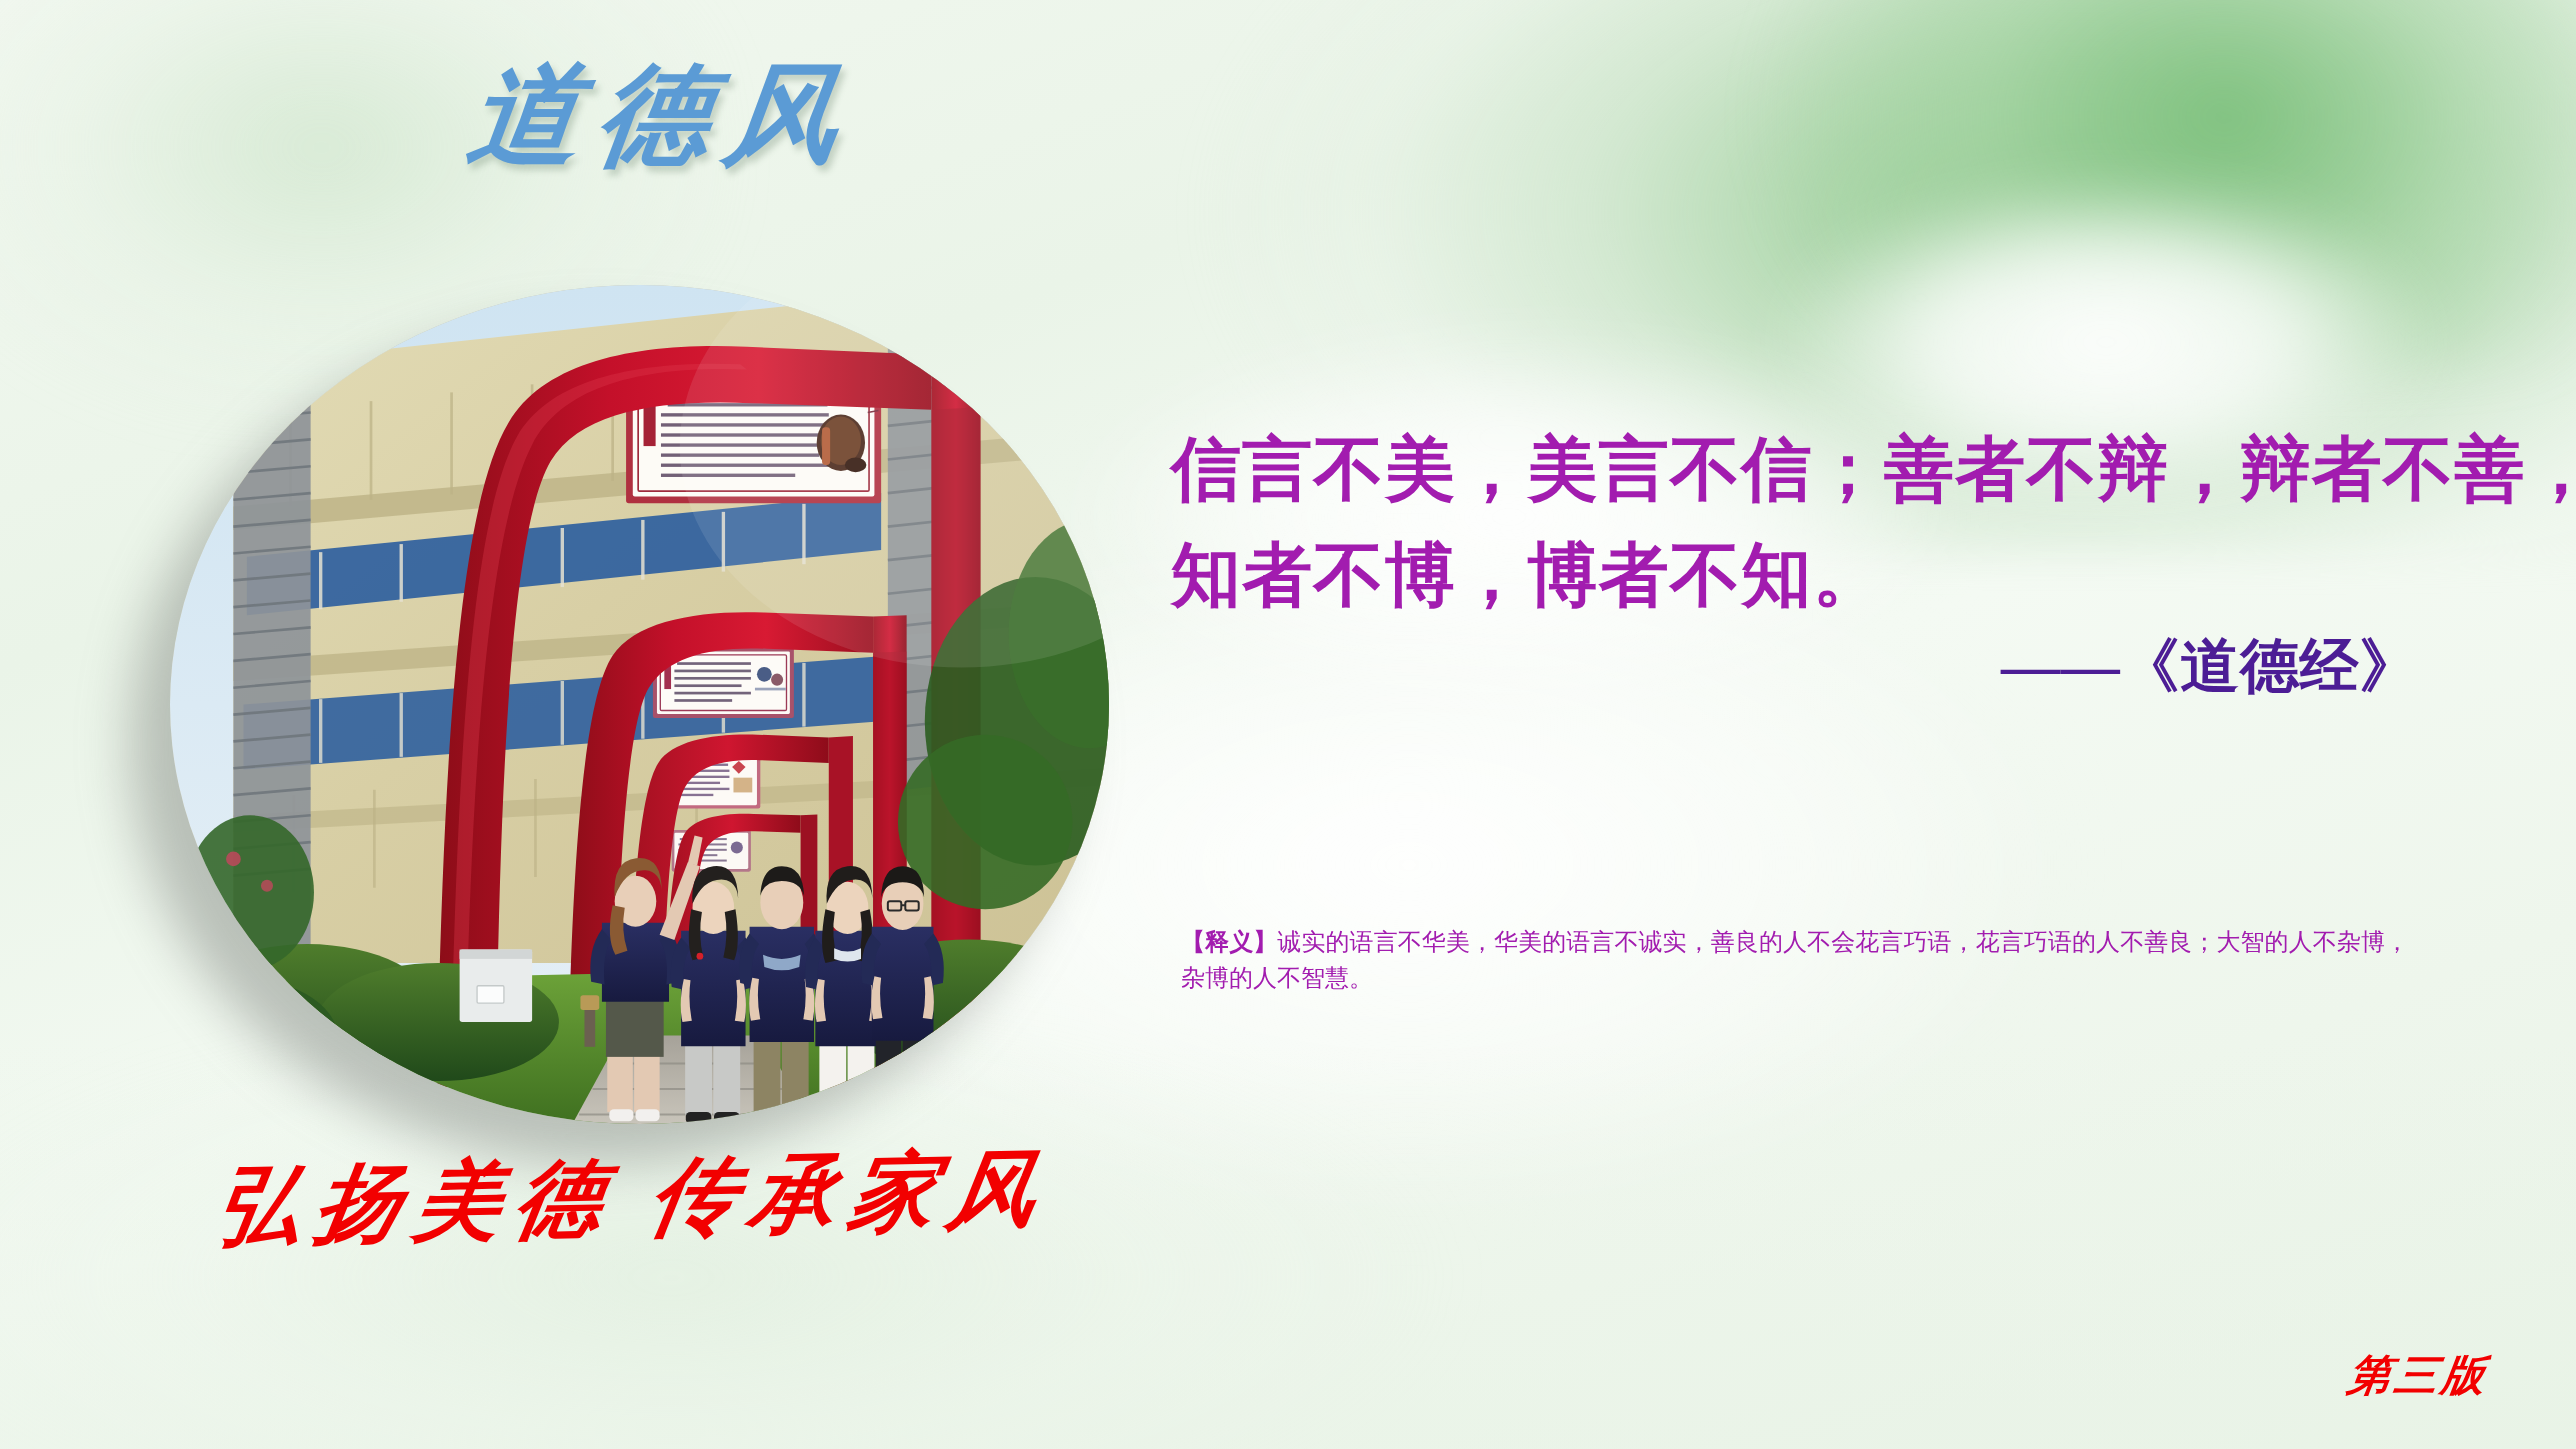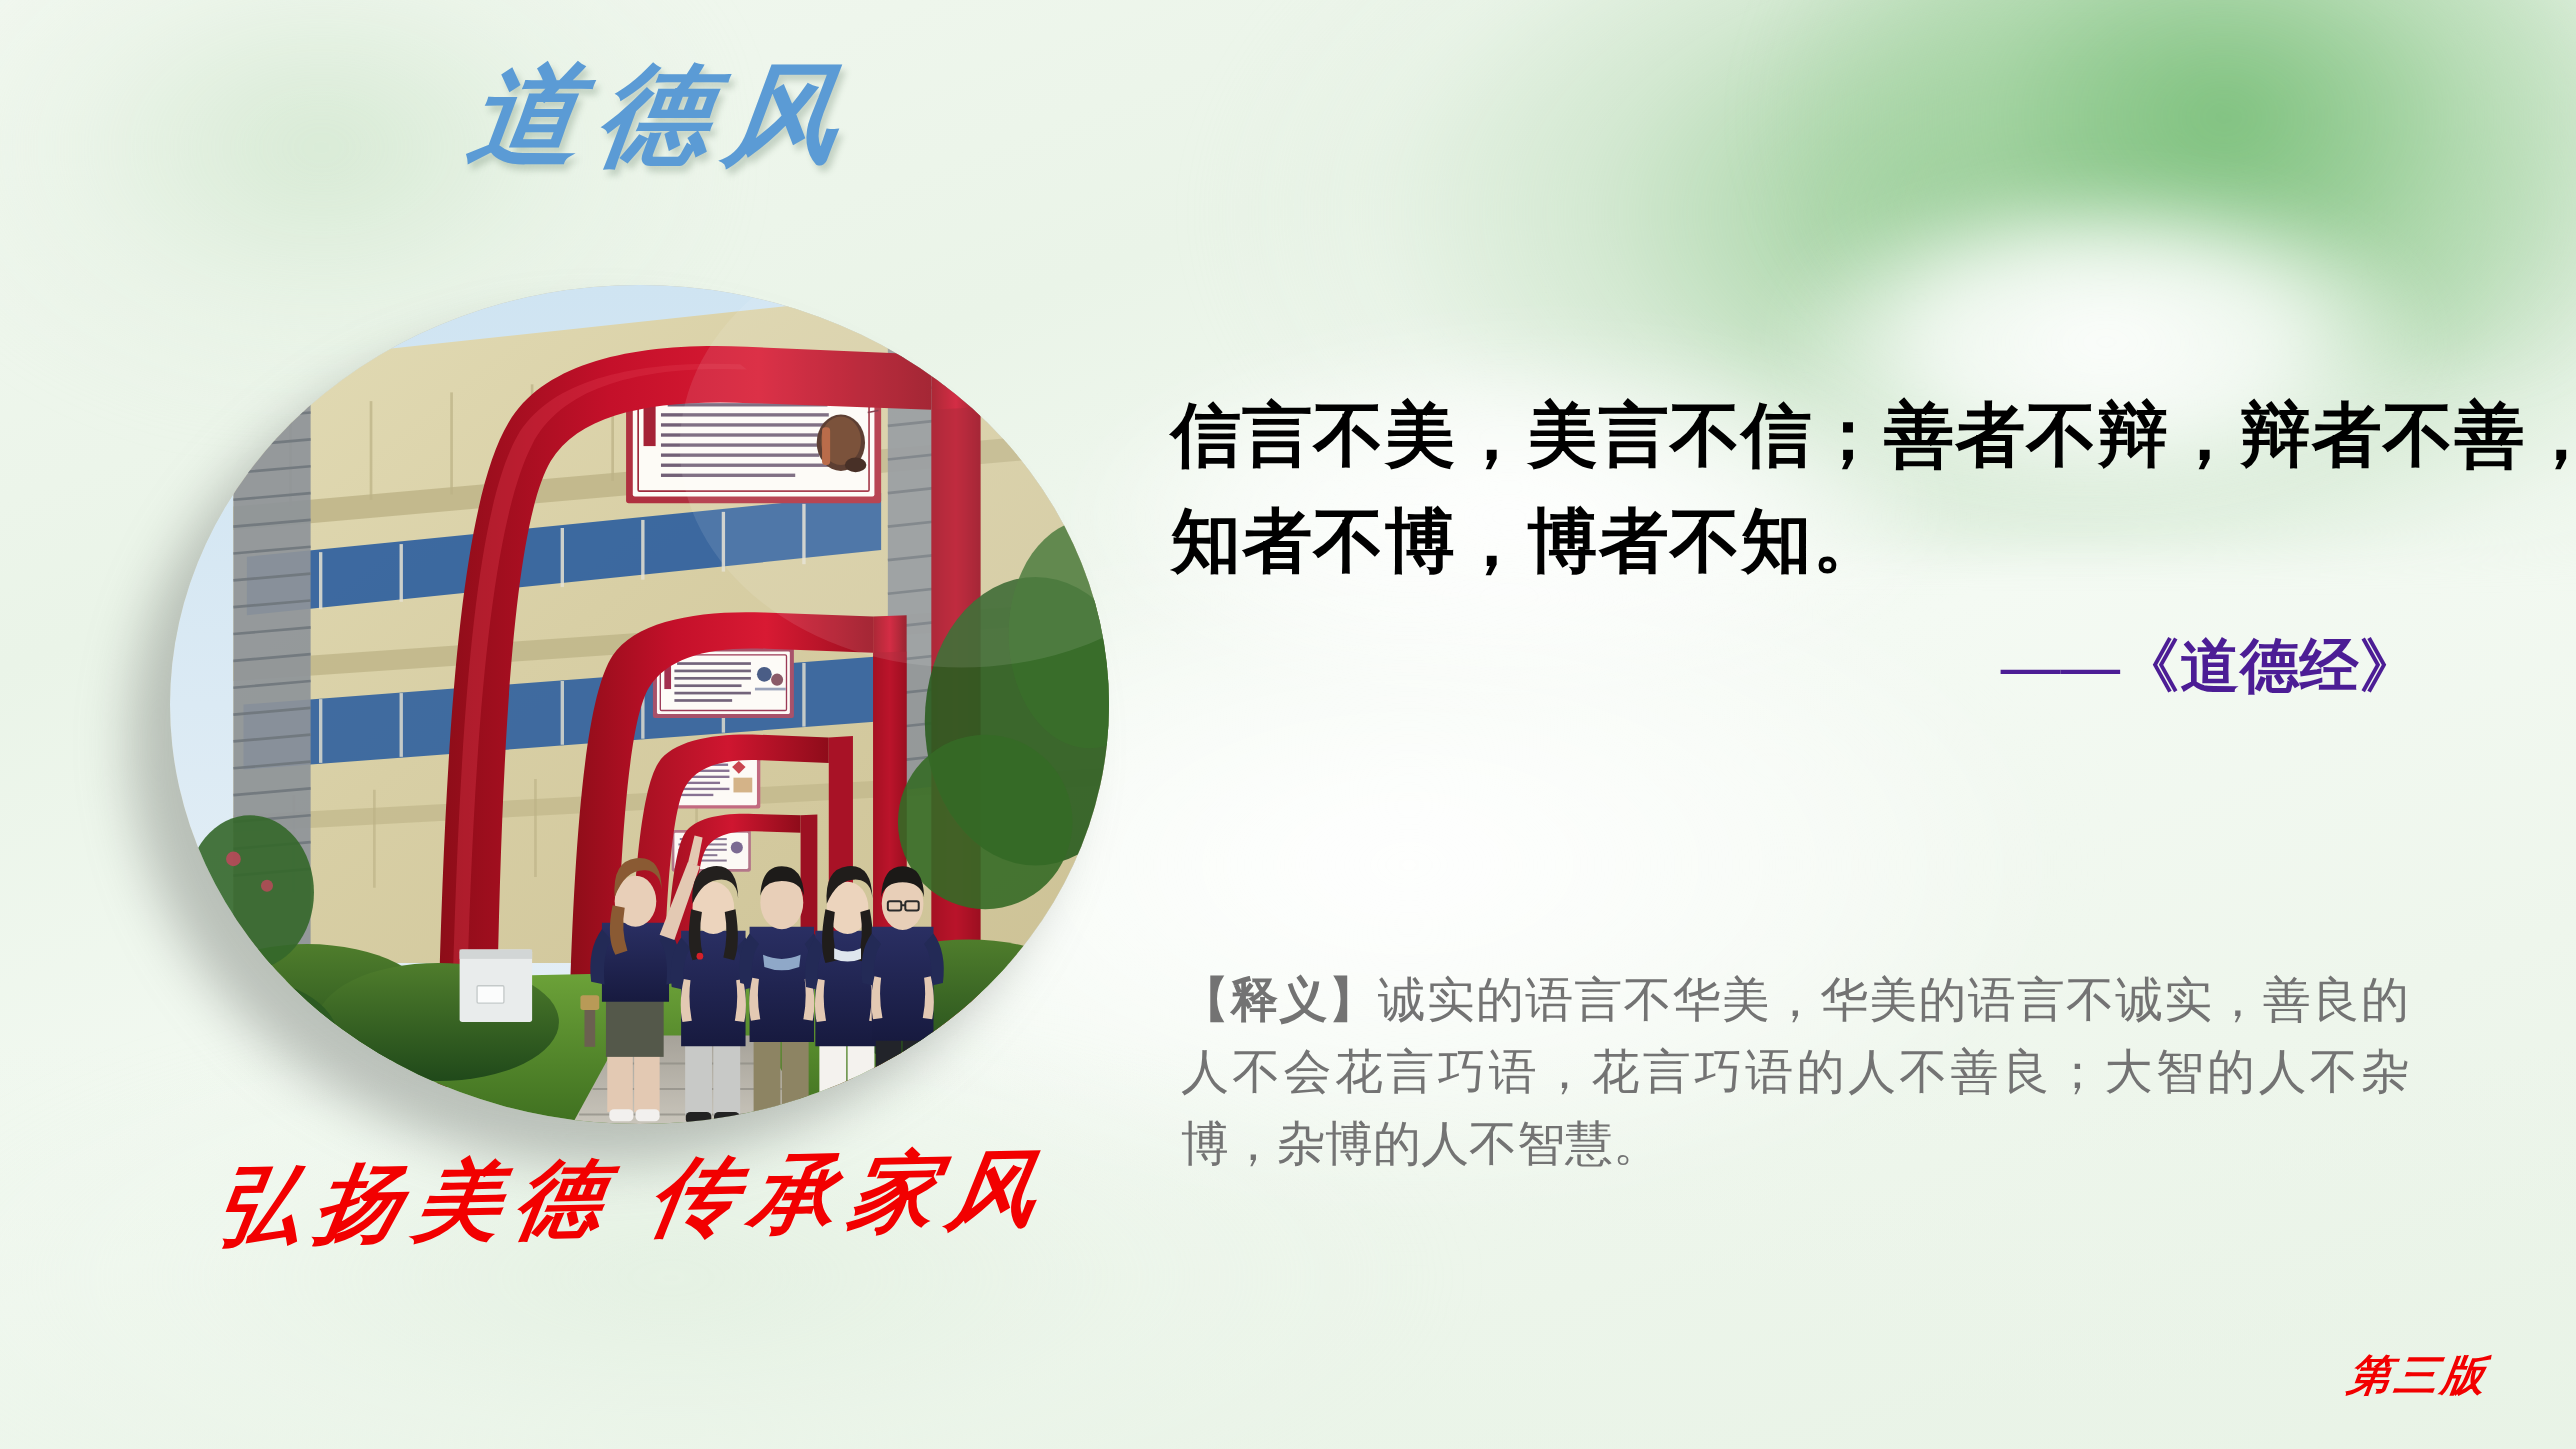--- a/index.html
+++ b/index.html
@@ -96,40 +96,40 @@
   }
   .photo{
     position:absolute;left:0;top:0;width:939px;height:839px;
     border-radius:50%;overflow:hidden;
     background:#c9c3a6;
   }
   .photo svg{display:block;width:939px;height:839px;}
 
   
   .quote{
-    position:absolute;left:1171px;top:383px;width:1275px;
-    font-family:Liberation Serif, serif;
-    font-size:70px;line-height:1.52;color:#000000;
+    position:absolute;left:1171px;top:416px;width:1275px;
+    font-family:Liberation Sans, sans-serif;
+    font-size:70px;line-height:1.52;color:#a21caf;
     letter-spacing:1.3px;
     font-weight:600;
   }
   .quote .ln{display:block;white-space:nowrap;}
   .attrib{
     position:absolute;left:1171px;top:631px;width:1248px;
     text-align:right;
     font-family:"Liberation Serif",serif;
     font-size:59px;line-height:1.2;color:#4c1d95;
     font-weight:600;letter-spacing:0.7px;
   }
 
   
   .explain{
-    position:absolute;left:1181px;top:964px;width:1228px;
+    position:absolute;left:1181px;top:924px;width:1228px;
     font-family:"Liberation Serif",serif;
-    font-size:48px;line-height:1.50;color:#737373;
+    font-size:24px;line-height:1.50;color:#a21caf;
     letter-spacing:0px;text-align:justify;
   }
   .explain .lbl{font-weight:bold;}
 
   
   .slogan{
     position:absolute;left:218px;top:1155px;
     font-family:"Liberation Serif",serif;
     font-size:86px;line-height:1;color:#f20000;
     font-weight:bold;font-style:italic;

